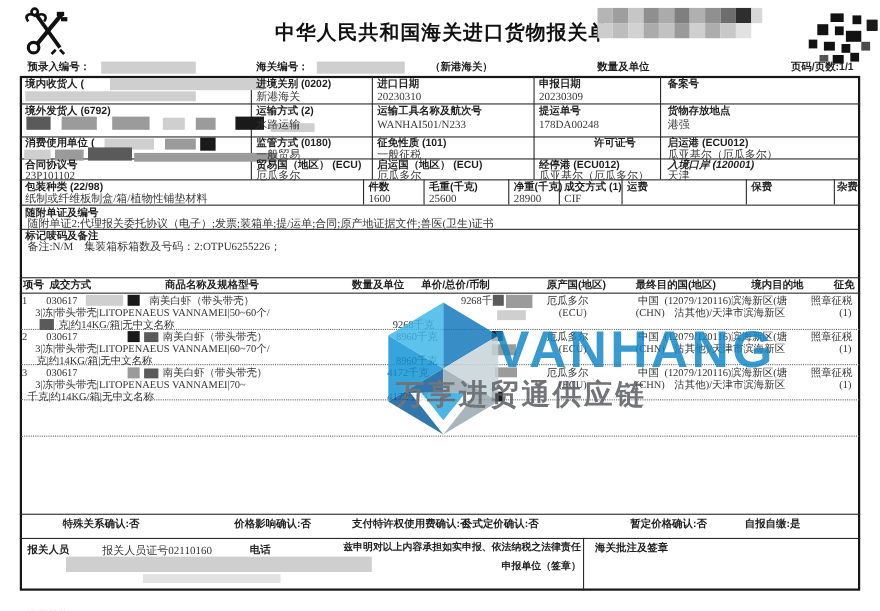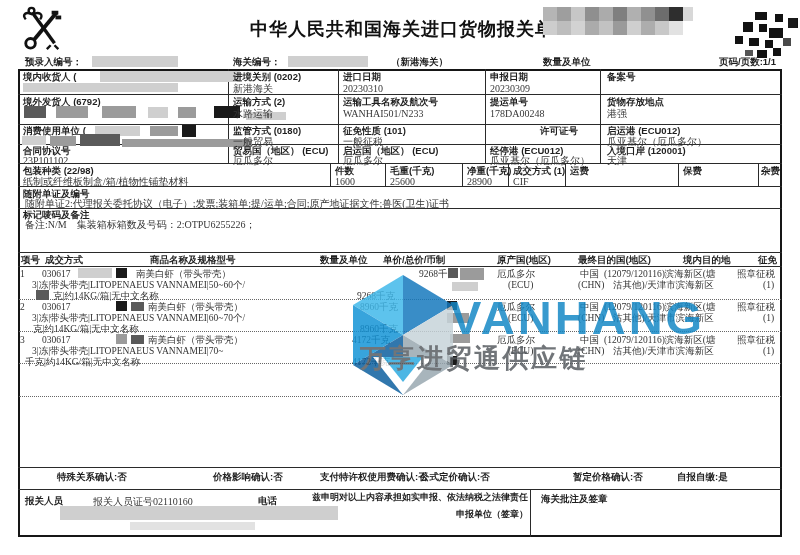--- a/index.html
+++ b/index.html
@@ -167,21 +167,21 @@
   <div class="abs val" style="left:607px;top:136px;">瓜亚基尔（厄瓜多尔）</div>
 
   <div class="abs lbl" style="left:23px;top:146px;">合同协议号</div>
   <div class="abs val" style="left:23px;top:155px;">23P101102</div>
   <div class="abs lbl" style="left:233px;top:146px;">贸易国（地区） (ECU)</div>
   <div class="abs val" style="left:233px;top:155px;">厄瓜多尔</div>
   <div class="abs lbl" style="left:343px;top:146px;">启运国（地区） (ECU)</div>
   <div class="abs val" style="left:343px;top:155px;">厄瓜多尔</div>
   <div class="abs lbl" style="left:490px;top:146px;">经停港 (ECU012)</div>
   <div class="abs val" style="left:490px;top:155px;">瓜亚基尔（厄瓜多尔）</div>
-  <div class="abs lbl" style="left:607px;top:146px;">入境口岸 (120001)</div>
+  <div class="abs lbl" style="left:607px;top:146px;font-style:italic;">入境口岸 (120001)</div>
   <div class="abs val" style="left:607px;top:155px;">天津</div>
 
   <div class="abs lbl" style="left:23px;top:166px;">包装种类 (22/98)</div>
   <div class="abs val" style="left:23px;top:176px;">纸制或纤维板制盒/箱/植物性铺垫材料</div>
   <div class="abs lbl" style="left:335px;top:166px;">件数</div>
   <div class="abs val" style="left:335px;top:176px;">1600</div>
   <div class="abs lbl" style="left:390px;top:166px;">毛重(千克)</div>
   <div class="abs val" style="left:390px;top:176px;">25600</div>
   <div class="abs lbl" style="left:467px;top:166px;">净重(千克)</div>
   <div class="abs val" style="left:467px;top:176px;">28900</div>
@@ -276,21 +276,21 @@
 
   <div class="abs lbl" style="left:57px;top:472px;">特殊关系确认:否</div>
   <div class="abs lbl" style="left:213px;top:472px;">价格影响确认:否</div>
   <div class="abs lbl" style="left:320px;top:472px;">支付特许权使用费确认:否</div>
   <div class="abs lbl" style="left:420px;top:472px;">公式定价确认:否</div>
   <div class="abs lbl" style="left:573px;top:472px;">暂定价格确认:否</div>
   <div class="abs lbl" style="left:677px;top:472px;">自报自缴:是</div>
 
   <div class="abs lbl" style="left:25px;top:496px;">报关人员</div>
   <div class="abs val" style="left:93px;top:496px;">报关人员证号02110160</div>
-  <div class="abs lbl" style="left:227px;top:496px;margin-left:31px;">电话</div>
+  <div class="abs lbl" style="left:227px;top:496px;">电话</div>
   <div class="abs statement" style="left:310px;top:492px;width:218px;text-align:right;">兹申明对以上内容承担如实申报、依法纳税之法律责任</div>
   <div class="abs statement" style="left:310px;top:509px;width:218px;text-align:right;">申报单位（签章）</div>
   <div class="abs lbl" style="left:541px;top:494px;">海关批注及签章</div>
   <div class="abs lbl" style="left:25px;top:528px;margin-top:28px;">申报单位</div>
   <div class="r-lt" style="left:60px;top:506px;width:278px;height:14px;"></div>
   <div class="r-lt" style="left:130px;top:522px;width:125px;height:8px;opacity:.6;"></div>
 
   <div class="r-bk" style="left:788px;top:18px;width:9px;height:10px;"></div>
 
   <svg id="watermark" width="400" height="140" viewBox="0 0 400 140">

